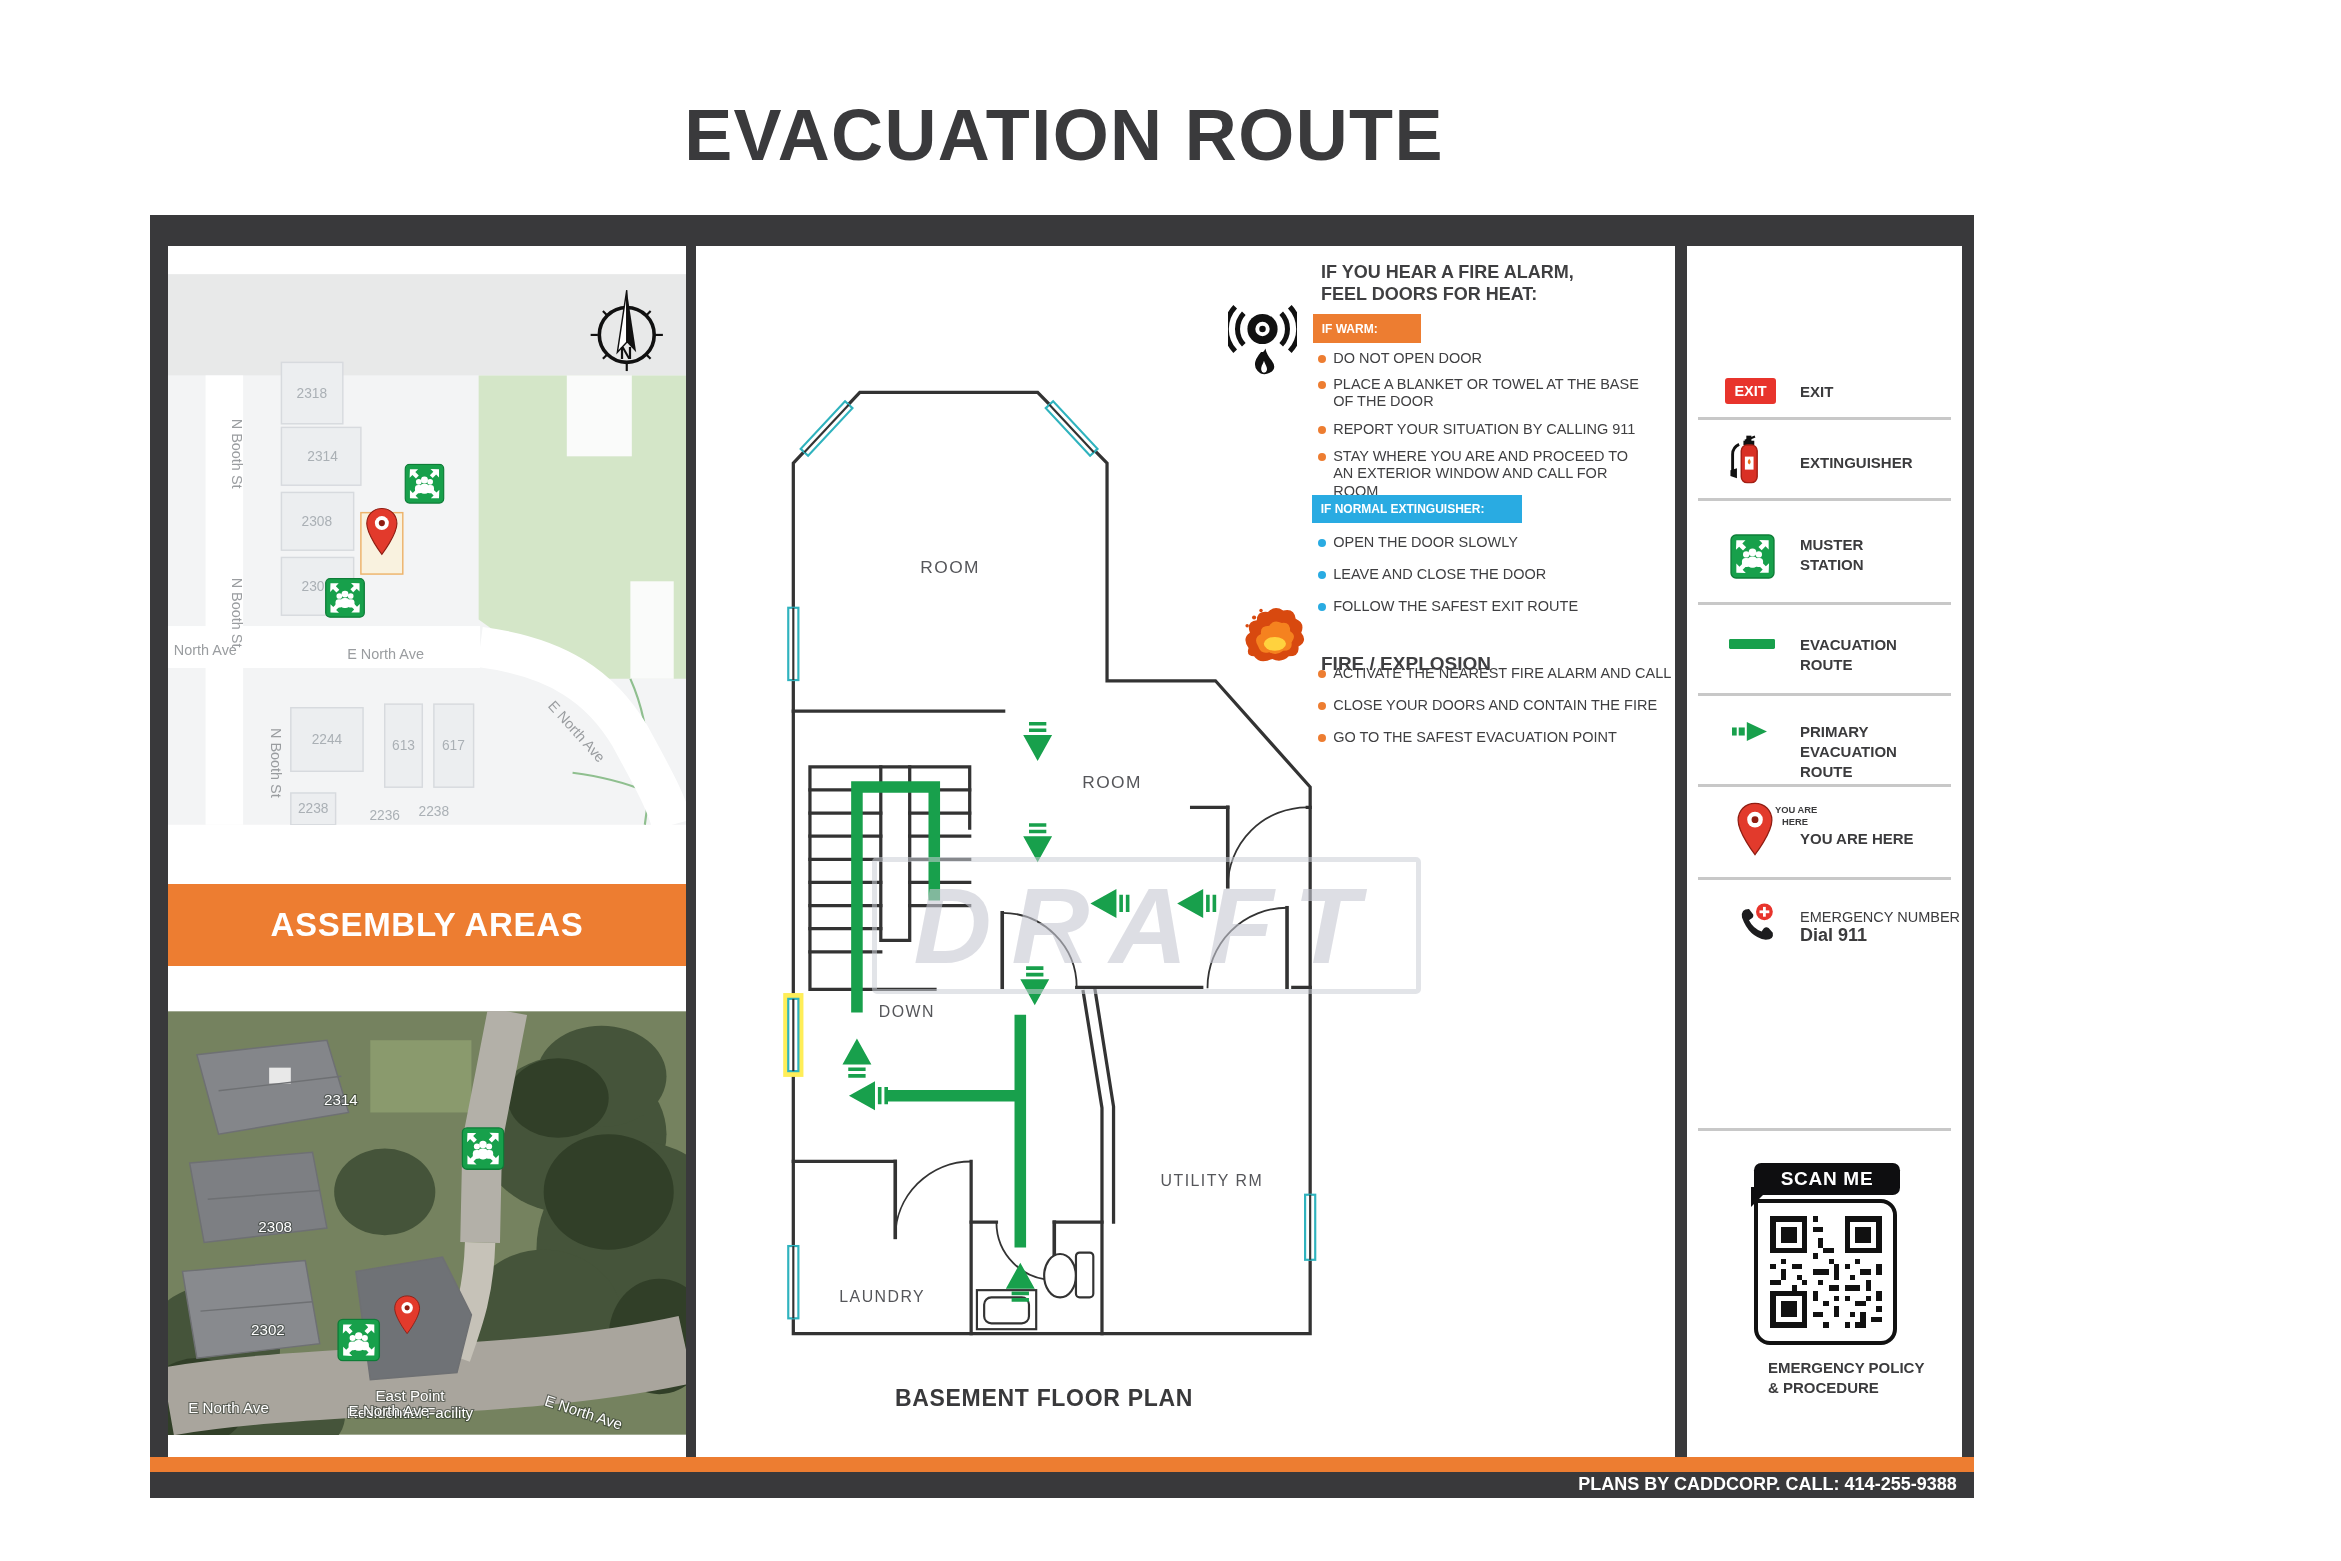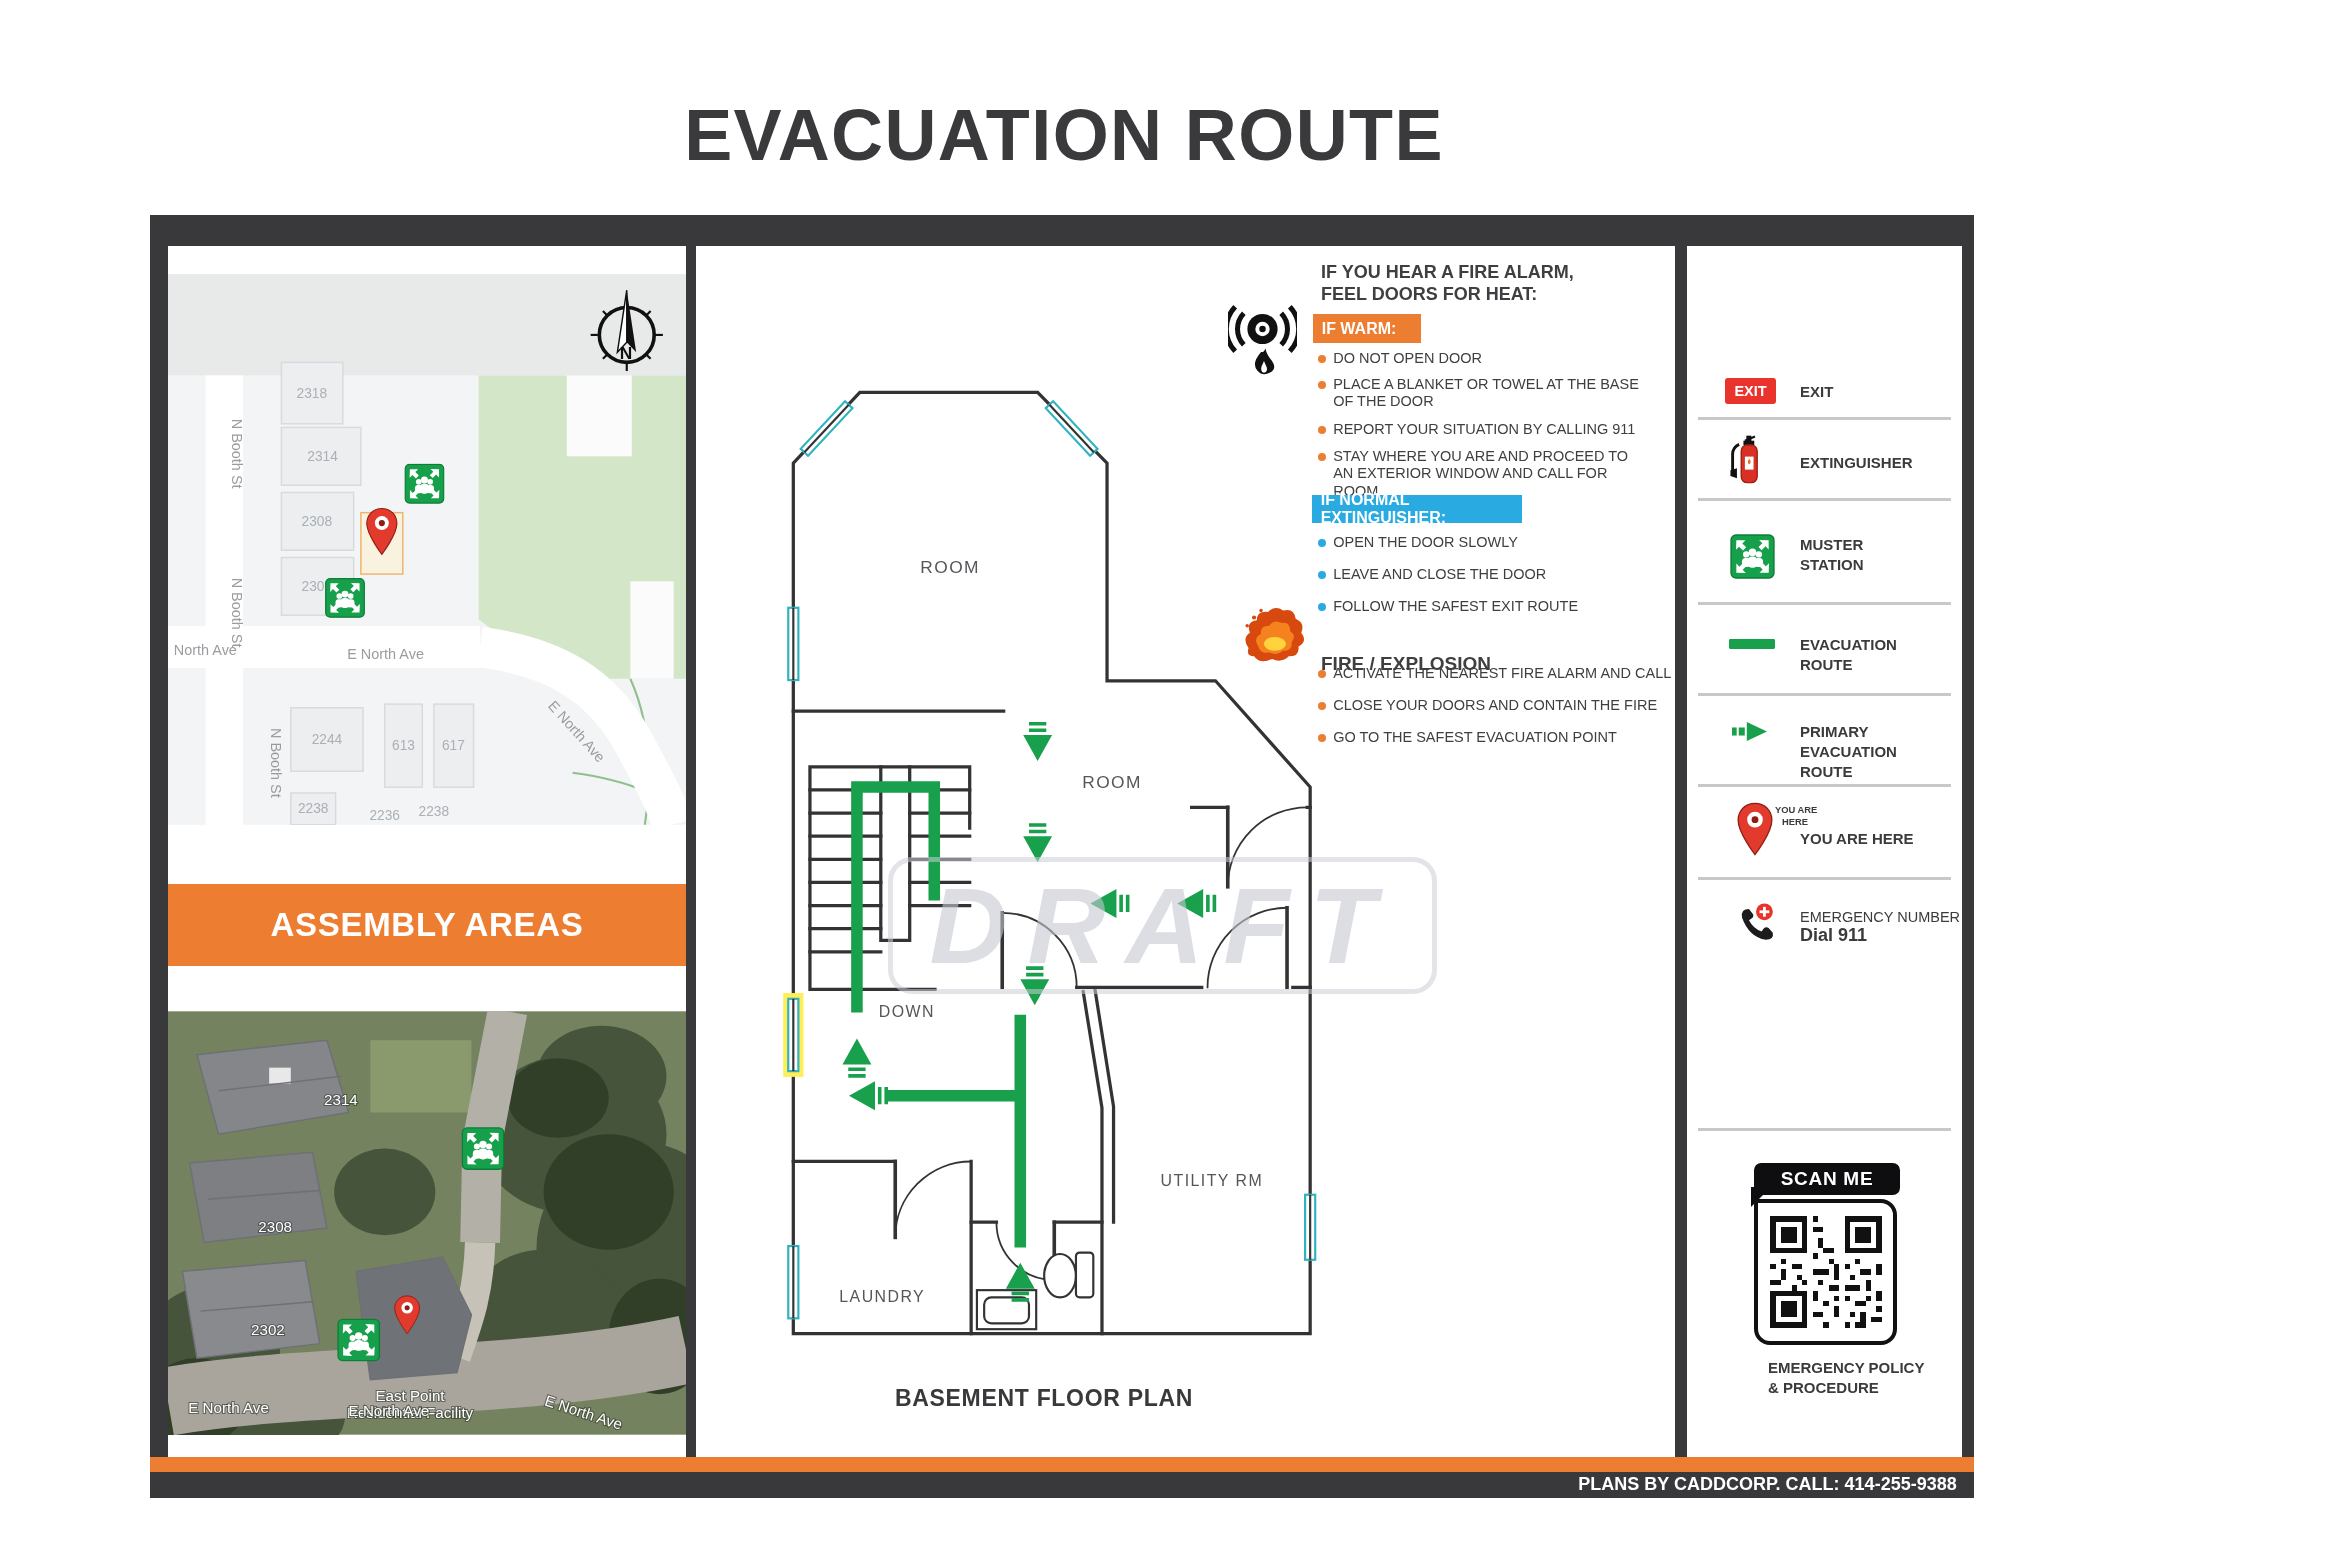--- a/index.html
+++ b/index.html
@@ -19,32 +19,32 @@
   #panel-center { left:546px;  top:31px; width:979px; height:1211px; }
   #panel-right  { left:1537px; top:31px; width:275px;  height:1211px; }
 
   
   #assembly-banner { left:0; top:638px; width:518px; height:82px; background:#ED7D31;
       color:#fff; font-size:33px; font-weight:bold; letter-spacing:0.7px;
       display:flex; align-items:center; justify-content:center; }
 
   
   .instr-heading { font-size:18px; font-weight:bold; color:#3f3f41; line-height:22.4px; }
-  .tagbox { color:#fff; font-weight:bold; font-size:16px; padding-left:8.7px; display:flex; align-items:center; }
+  .tagbox { color:#fff; font-weight:bold; font-size:12px; padding-left:8.7px; display:flex; align-items:center; }
   .blist li { position:absolute; display:flex; list-style:none; }
   .blist .dot { width:8px; height:8px; border-radius:50%; margin:5px 7.2px 0 0; flex:0 0 auto; }
   .blist .txt { font-size:14.5px; line-height:17.3px; color:#3f3f41; width:318px; }
   .blist.wide .txt { width:405px; }
   .dot-o { background:#ED7D31; } .dot-b { background:#29ABE2; }
 
   
   .plan-caption { left:48px; top:1139px; width:600px; text-align:center;
       font-size:23px; font-weight:bold; letter-spacing:0.7px; color:#39393b; }
-  #watermark { left:192px; top:611px; width:549px; height:137px;
-      border:5px solid rgba(203,205,214,.55); border-radius:24px;
+  #watermark { left:176px; top:611px; width:549px; height:137px;
+      border:5px solid rgba(203,205,214,.55); border-radius:5px;
       display:flex; align-items:center; justify-content:center;
       font-size:108px; font-weight:bold; font-style:italic; letter-spacing:20px;
       color:rgba(198,200,210,.6); pointer-events:none; }
 
   
   #legend-header { left:0; top:0; width:275px; height:85px; background:#ED7D31;
       display:flex; align-items:center; justify-content:center;
       font-size:29px; font-weight:bold; letter-spacing:0.7px; color:#3b3b3d; }
   .sep { left:11px; width:253px; height:2.9px; background:#c8c8c8; }
   .leg-label { left:113px; font-size:15px; font-weight:bold; color:#3b3b3d; line-height:20px; }

